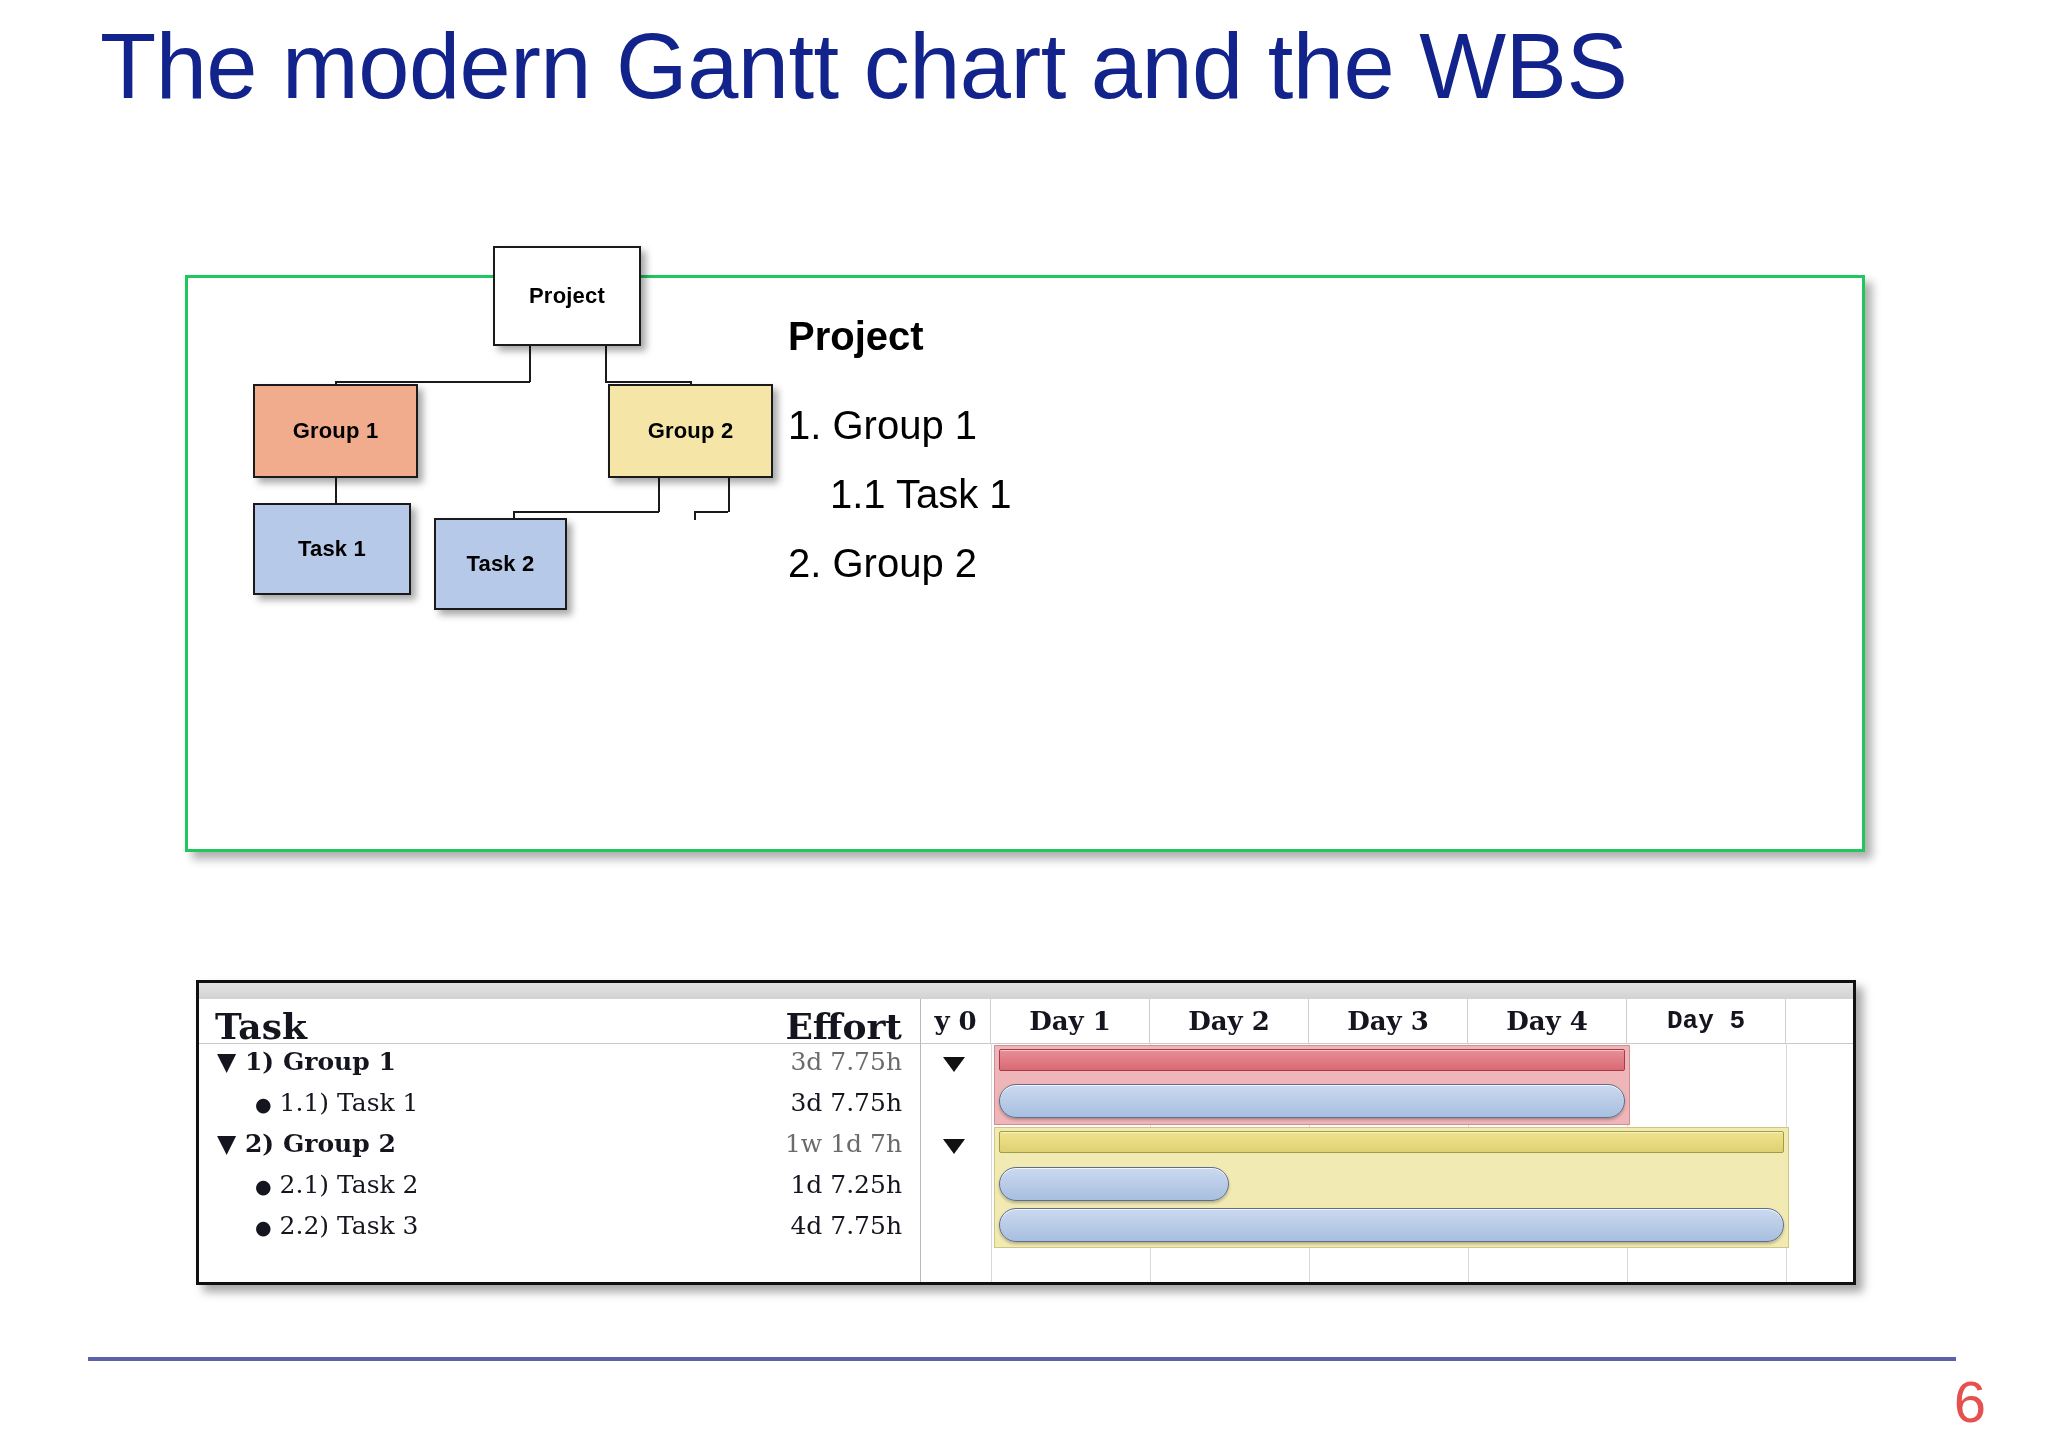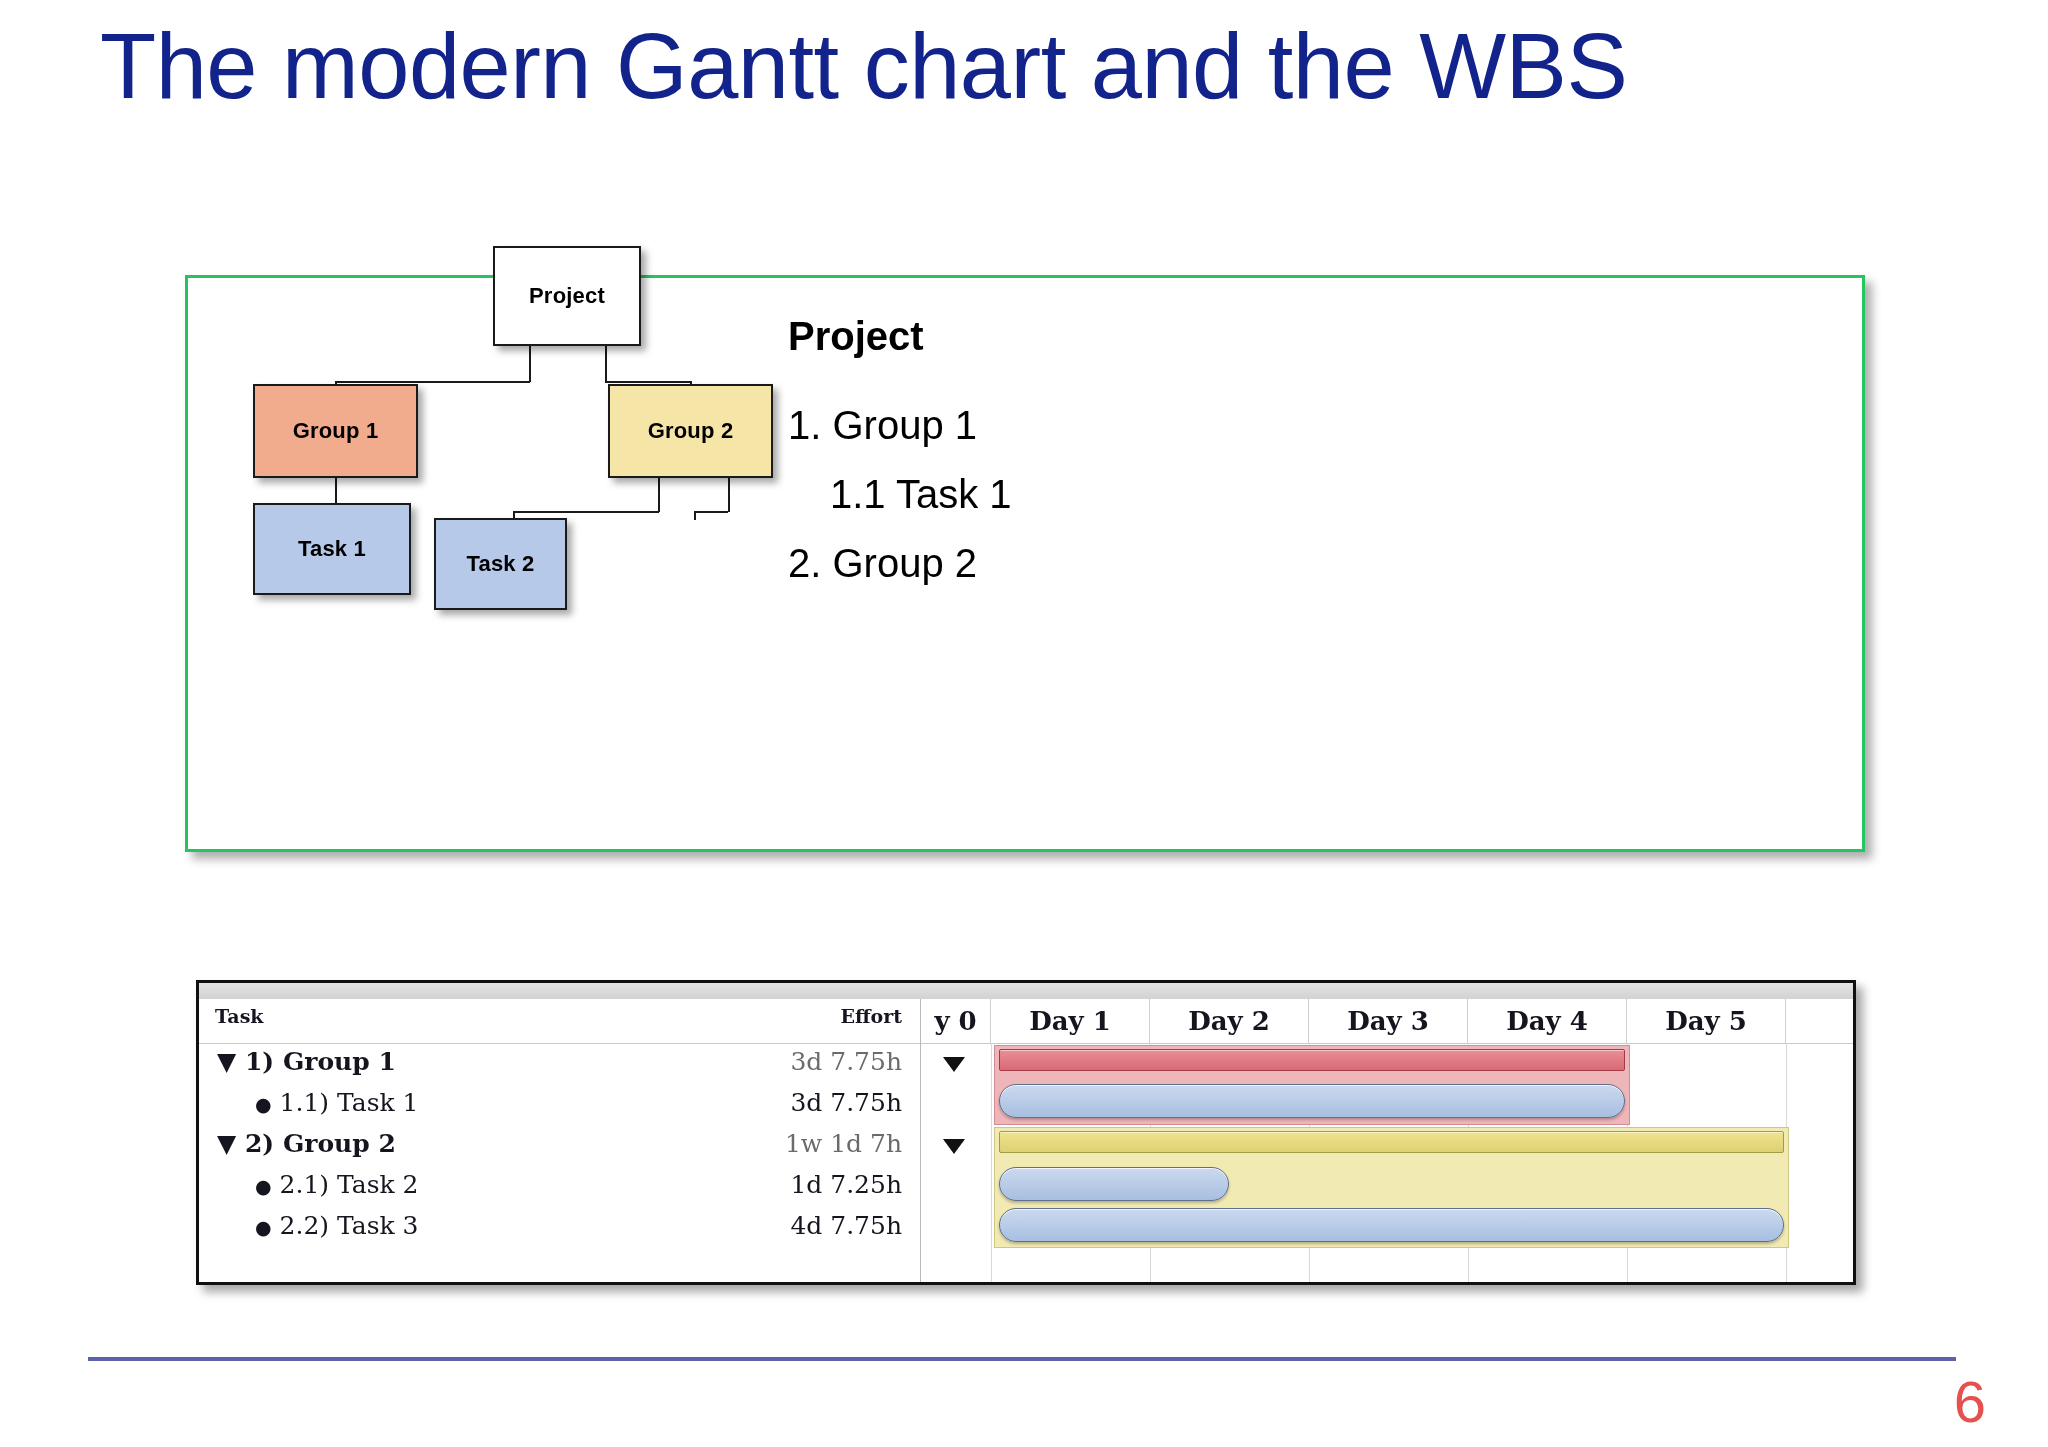--- a/index.html
+++ b/index.html
@@ -116,21 +116,21 @@
   }
   #gantt-table-header {
     position: relative;
     height: 44px;
     border-bottom: 1px solid #c8c8c8;
     background: #ffffff;
   }
   .th {
     position: absolute;
     top: 6px;
-    font-size: 19px;
+    font-size: 36px;
     font-weight: bold;
     color: #15151f;
     font-family: "DejaVu Serif", serif;
   }
   #th-task   { left: 16px; }
   #th-effort { right: 18px; }
 
   .trow {
     position: relative;
     height: 41px;
@@ -365,21 +365,21 @@
   </div>
 
   <div id="gantt-chart">
 
     <div id="gantt-col-head">
       <div class="daycol-head" style="left:0px;   width:70px;">y 0</div>
       <div class="daycol-head" style="left:70px;  width:159px;">Day 1</div>
       <div class="daycol-head" style="left:229px; width:159px;">Day 2</div>
       <div class="daycol-head" style="left:388px; width:159px;">Day 3</div>
       <div class="daycol-head" style="left:547px; width:159px;">Day 4</div>
-      <div class="daycol-head" style="left:706px; width:159px;">Day 5</div>
+      <div class="daycol-head" style="left:706px; width:159px;font-family:Liberation Mono, monospace;">Day 5</div>
     </div>
 
     <div class="daygrid" style="left:70px;"></div>
     <div class="daygrid" style="left:229px;"></div>
     <div class="daygrid" style="left:388px;"></div>
     <div class="daygrid" style="left:547px;"></div>
     <div class="daygrid" style="left:706px;"></div>
     <div class="daygrid" style="left:865px;"></div>
 
     <div id="twisty-col">

